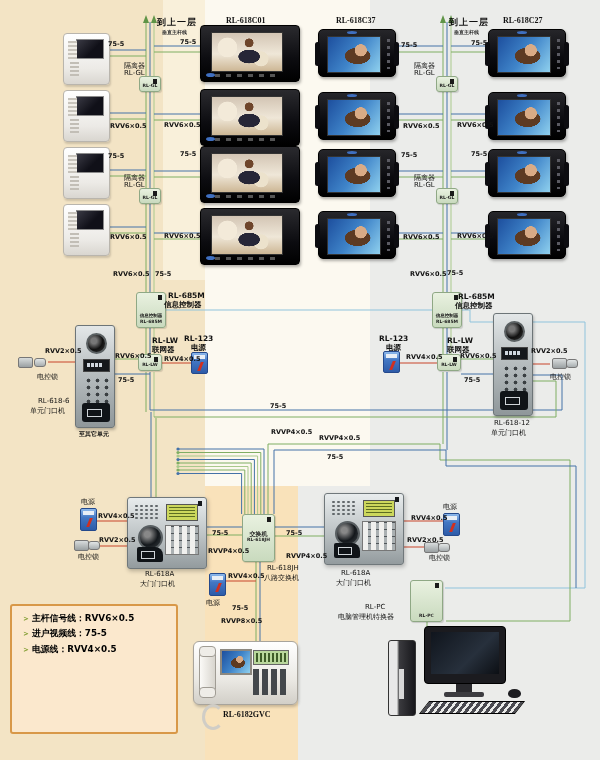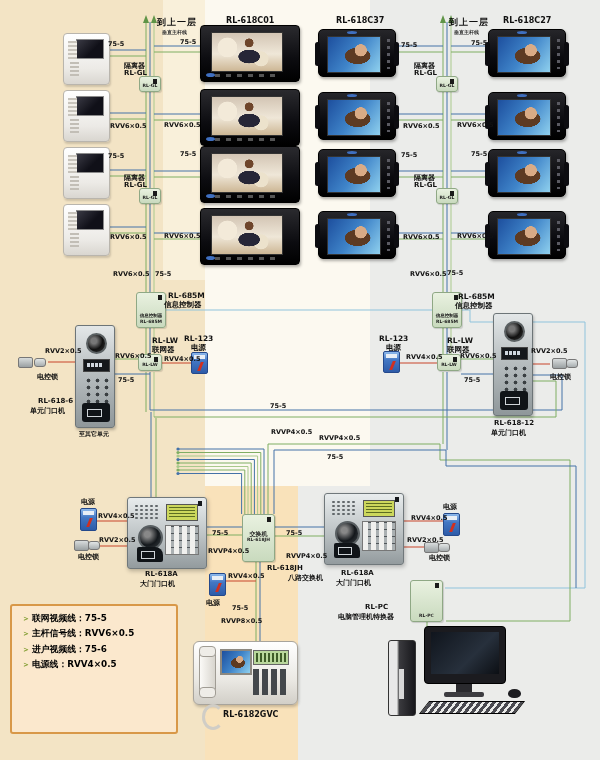--- a/index.html
+++ b/index.html
@@ -7,23 +7,23 @@
     font-family:"DejaVu Sans","Liberation Sans",sans-serif;background:#fcf9f0;}
   .bg{position:absolute;}
   .bg-beige{background:#f3e4c5;}
   .bg-cream{background:#f9f0da;}
   .bg-gray{background:#ebecea;}
   .bg-peach{background:#f9e2ba;}
   #wires{position:absolute;left:0;top:0;z-index:1;}
   .dev,.lbl{position:absolute;z-index:2;box-sizing:border-box;}
   .lbl{z-index:3;color:#111;white-space:nowrap;}
   .wl{font-size:6.5px;font-weight:bold;letter-spacing:0;}
-  .dl{font-size:7px;font-weight:bold;}
+  .dl{font-size:7px;font-weight:normal;}
   .dl8{font-size:7.5px;font-weight:bold;}
-  .tl{font-size:8px;font-weight:bold;}
+  .tl{font-size:8px;font-weight:bold;font-family:Liberation Serif, serif;}
   .tl9{font-size:9px;font-weight:bold;letter-spacing:1px;}
   .tiny5{font-size:5px;font-weight:bold;color:#333;}
   .tiny6{font-size:6px;font-weight:bold;}
 
   
   .wunit{background:linear-gradient(180deg,#ffffff,#eceae6 70%,#d9d6d0);border:1px solid #b9b5ad;
     border-radius:4px;box-shadow:1px 2px 2px rgba(0,0,0,.15);}
   .wunit .scr{position:absolute;right:5px;top:5px;width:26px;height:18px;background:
     linear-gradient(135deg,#3a3a44,#101018 60%);border:1px solid #8a8a8a;}
   .wunit .grill{position:absolute;left:4px;top:7px;width:9px;height:18px;
@@ -528,38 +528,37 @@
   <span class="lbl wl" style="left:98px;top:512px;">RVV4×0.5</span>
   <span class="lbl wl" style="left:99px;top:536px;">RVV2×0.5</span>
   <span class="lbl dl" style="left:78px;top:552px;">电控锁</span>
   <span class="lbl dl" style="left:145px;top:570px;">RL-618A</span>
   <span class="lbl dl" style="left:140px;top:579px;">大门门口机</span>
   <span class="lbl wl" style="left:212px;top:529px;">75-5</span>
   <span class="lbl wl" style="left:208px;top:547px;">RVVP4×0.5</span>
   <span class="lbl wl" style="left:286px;top:529px;">75-5</span>
   <span class="lbl wl" style="left:286px;top:552px;">RVVP4×0.5</span>
   <span class="lbl dl" style="left:267px;top:564px;">RL-618JH</span>
-  <span class="lbl dl" style="left:264px;top:573px;margin-left:24px;">八路交换机</span>
+  <span class="lbl dl" style="left:264px;top:573px;">八路交换机</span>
   <span class="lbl wl" style="left:228px;top:572px;">RVV4×0.5</span>
   <span class="lbl dl" style="left:206px;top:598px;">电源</span>
   <span class="lbl wl" style="left:232px;top:604px;">75-5</span>
   <span class="lbl wl" style="left:221px;top:617px;">RVVP8×0.5</span>
   <span class="lbl tl" style="left:223px;top:710px;">RL-6182GVC</span>
 
   <span class="lbl wl" style="left:411px;top:514px;">RVV4×0.5</span>
   <span class="lbl dl" style="left:443px;top:502px;">电源</span>
   <span class="lbl wl" style="left:407px;top:536px;">RVV2×0.5</span>
   <span class="lbl dl" style="left:429px;top:553px;">电控锁</span>
   <span class="lbl dl" style="left:341px;top:569px;">RL-618A</span>
   <span class="lbl dl" style="left:336px;top:578px;">大门门口机</span>
   <span class="lbl dl" style="left:365px;top:603px;">RL-PC</span>
   <span class="lbl dl" style="left:338px;top:612px;">电脑管理机特换器</span>
 
   <div id="reqbox">
     <ul>
-      <li>联网视频线：75-5</li>
       <li>主杆信号线：RVV6×0.5</li>
-      <li>进户视频线：75-6</li>
+      <li>进户视频线：75-5</li>
       <li>电源线：RVV4×0.5</li>
     </ul>
   </div>
 
 </div>
 
 </body></html>

